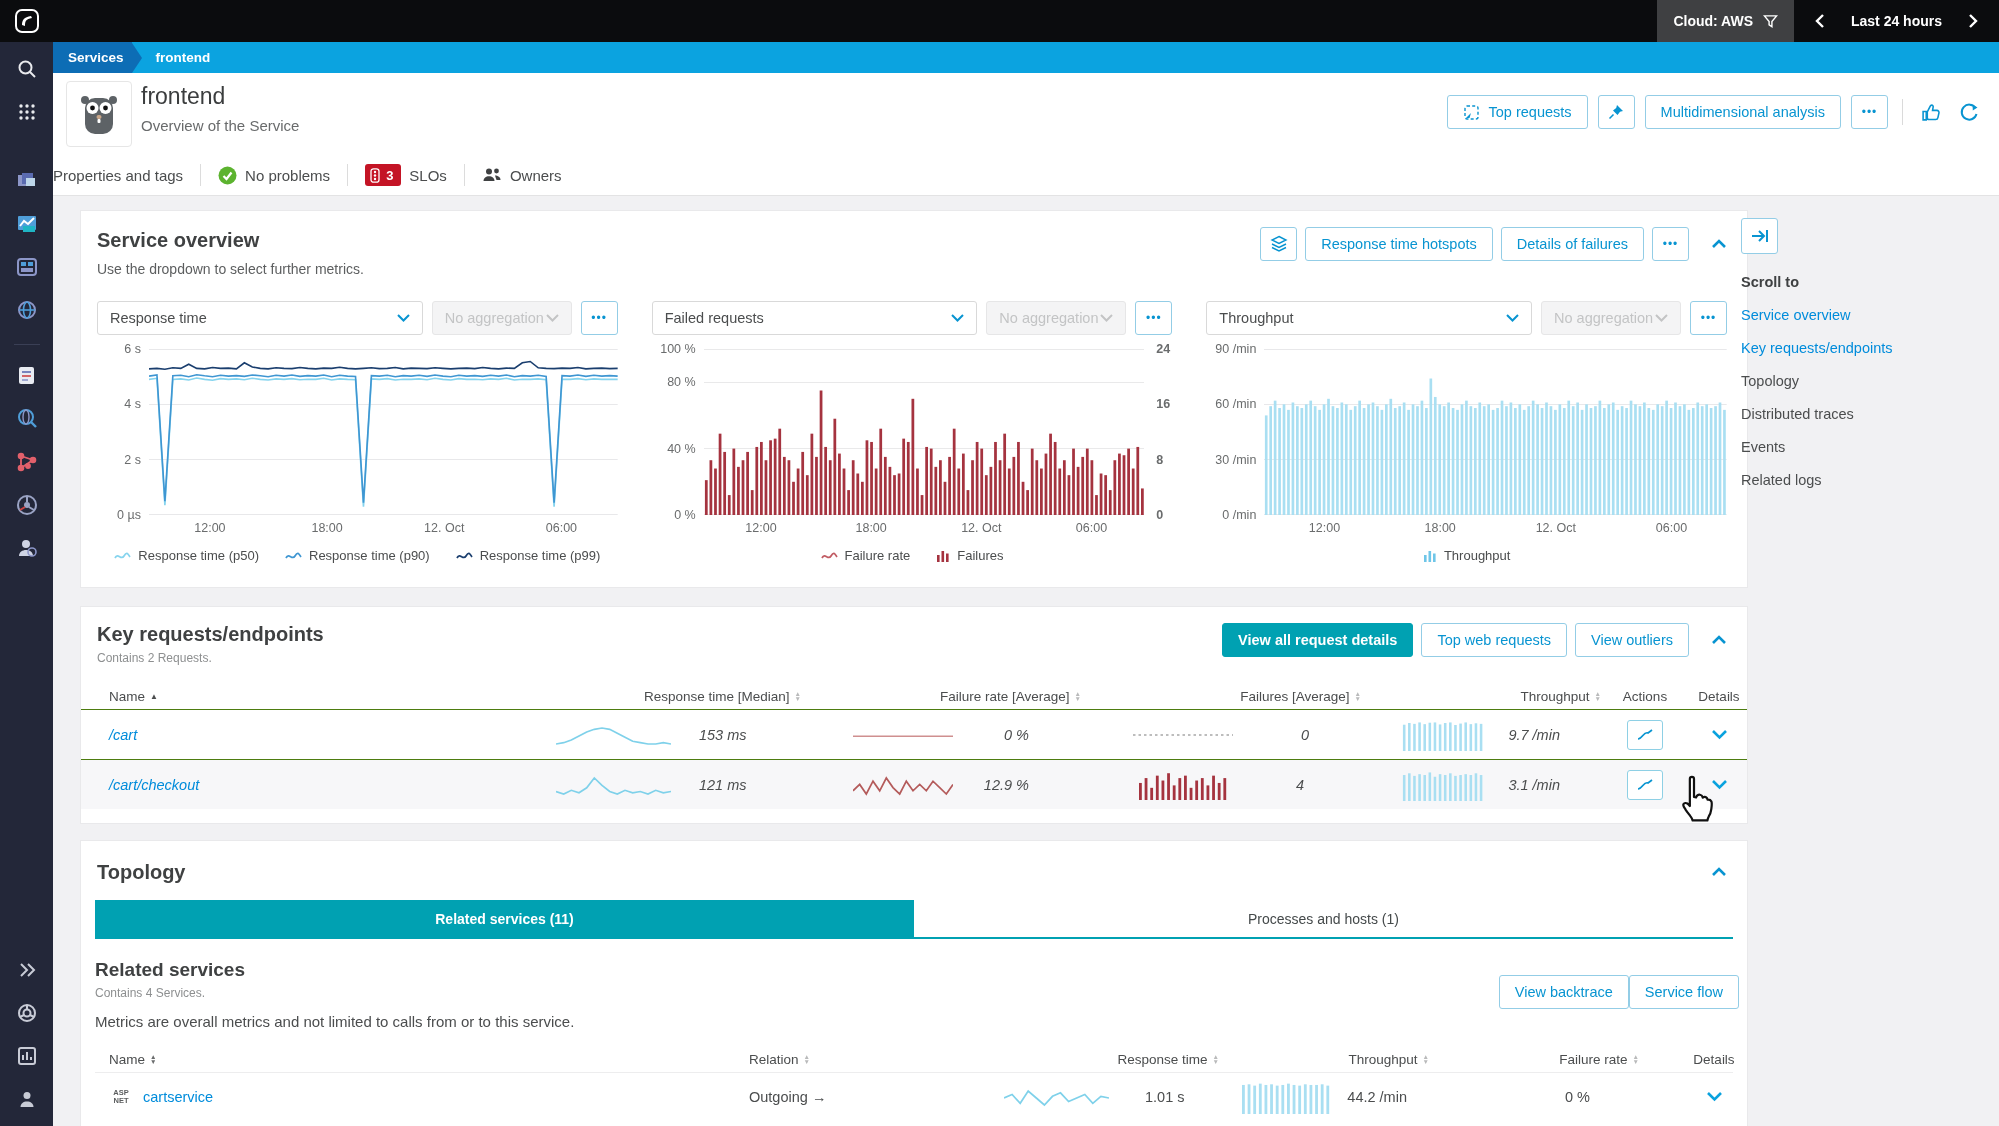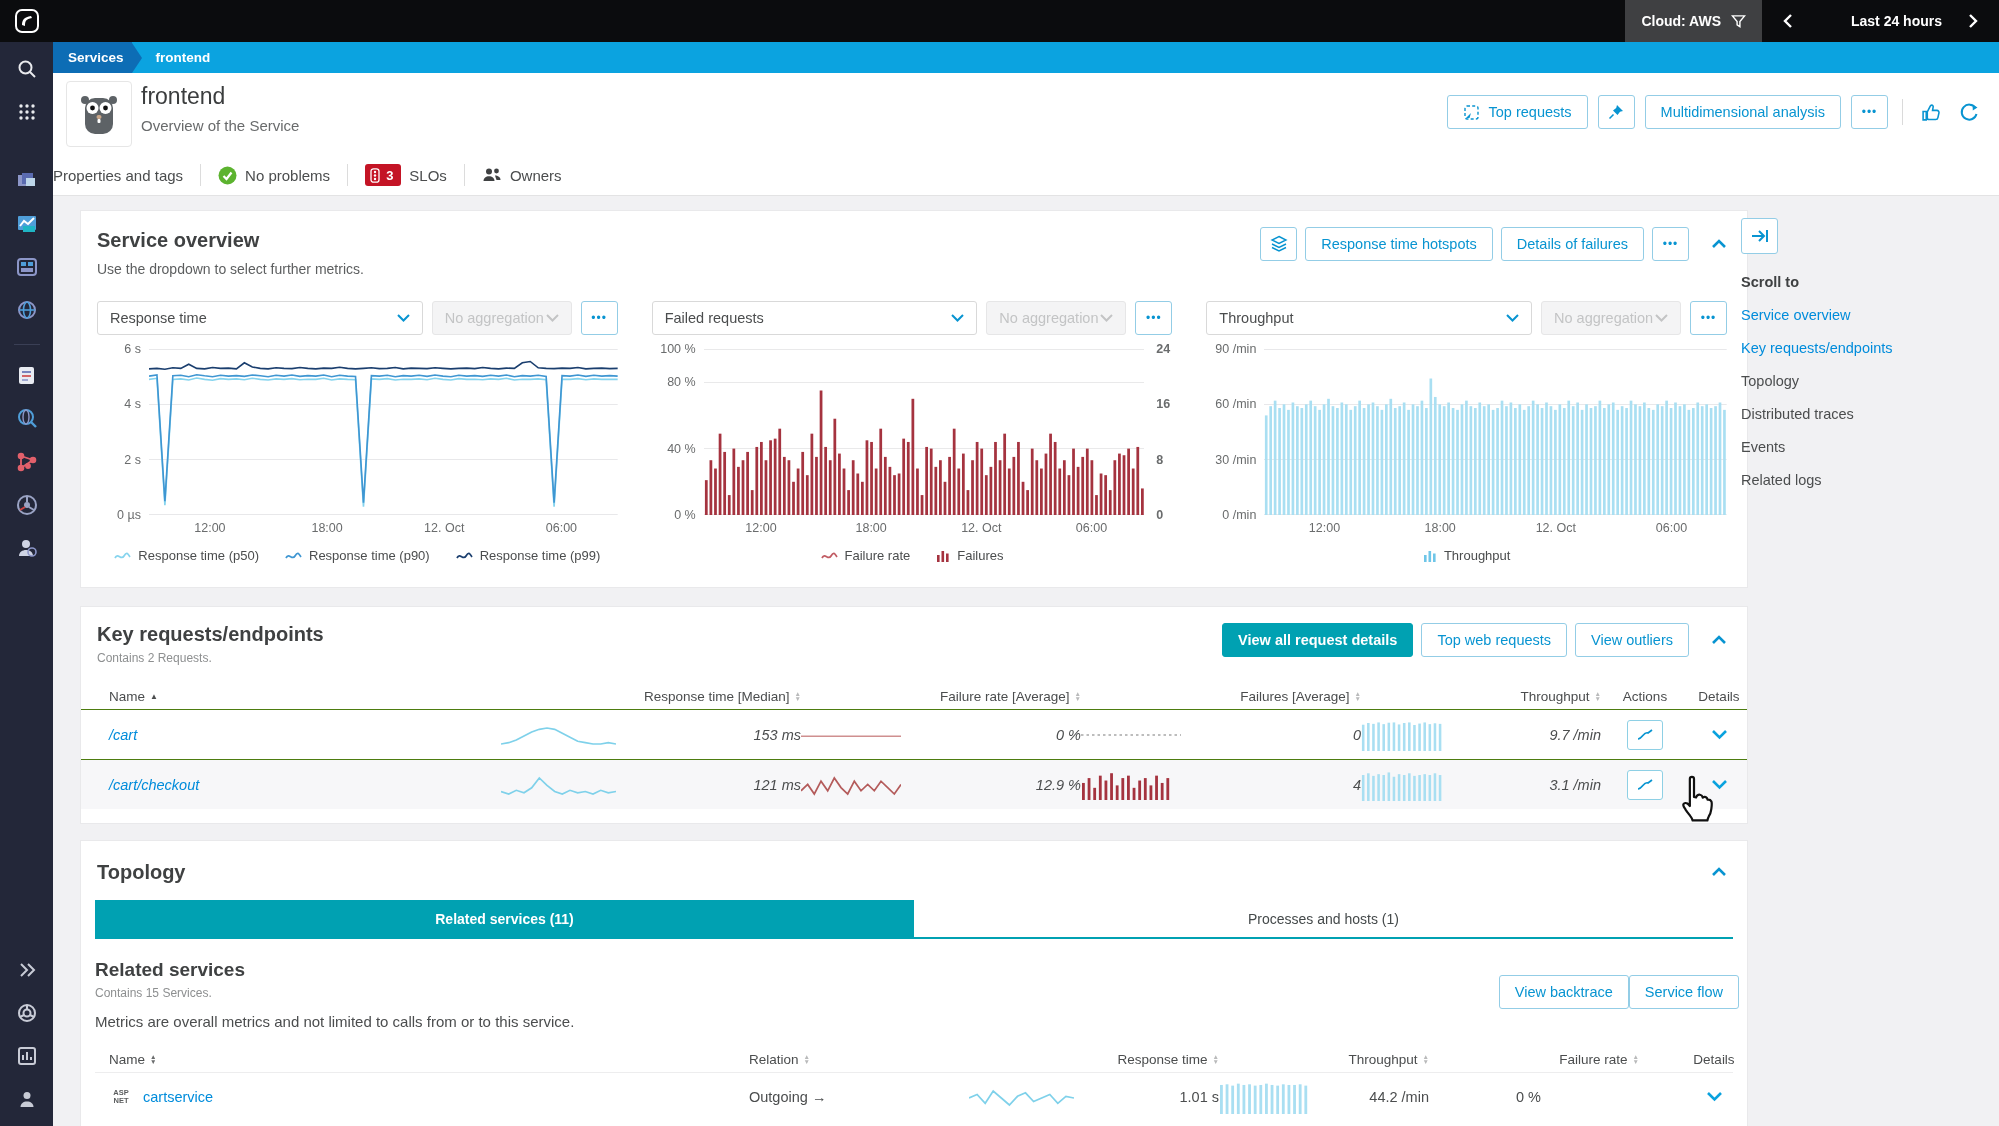--- a/index.html
+++ b/index.html
@@ -8,21 +8,21 @@
          font-family:"Liberation Sans", sans-serif; color:#4b4d4e; }
 
   
   .topbar { position:absolute; left:0; top:0; width:1999px; height:42px; background:#0b0c0e;
             display:flex; align-items:center; z-index:30; }
   .logo-slot { width:53px; display:flex; justify-content:center; }
   .topbar-right { margin-left:auto; display:flex; align-items:center; height:100%; }
   .filter-chip { background:#3f4042; color:#fff; height:100%; display:flex; align-items:center;
                  gap:10px; padding:0 16px; font-size:14px; font-weight:bold; cursor:pointer; }
   .time-ctrl { display:flex; align-items:center; gap:26px; padding:0 20px; color:#fff; }
-  .time-label { font-size:14px; font-weight:bold; color:#fff;margin-left:32px; }
+  .time-label { font-size:14px; font-weight:bold; color:#fff; }
 
   
   .sidebar { position:absolute; left:0; top:42px; bottom:0; width:53px; background:#232739;
              display:flex; flex-direction:column; align-items:center; padding:14px 0 10px; z-index:25; }
   .side-icon { width:26px; height:26px; margin-bottom:17px; display:flex; align-items:center;
                justify-content:center; cursor:pointer; }
   .side-divider { width:26px; height:1px; background:#3a3f55; margin:4px 0 18px; }
   .side-bottom { margin-top:auto; display:flex; flex-direction:column; align-items:center; }
 
   
@@ -95,21 +95,21 @@
   #card-requests { top:606px; height:218px; padding:16px 0 0 0; }
   #card-requests .card-top { padding:0 20px 0 16px; position:relative; }
   .kr-grid { display:grid; grid-template-columns:392px 300px 280px 280px 240px 88px 60px;
              padding-left:28px; align-items:center; }
   .kr-head { margin-top:18px; height:26px; font-size:13.5px; color:#4b4d4e; }
   .kr-head .h { display:flex; align-items:center; gap:5px; }
   .kr-head .h.r { justify-content:flex-end; }
   .kr-head .h.c { justify-content:center; }
   .kr-row { height:50px; border-top:1px solid #4d7c0f; font-size:14.5px;font-style:italic; }
   .kr-row.alt { background:#f7f7f9; }
-  .metric-cell { display:flex; justify-content:space-between; align-items:center; gap:14px; }
+  .metric-cell { display:flex; justify-content:center; align-items:center; gap:14px; }
   .metric-val { min-width:62px; text-align:right; color:#4b4d4e; }
   .blue-link { color:#008cdb; cursor:pointer; text-decoration:none; font-size:14.5px; }
   .sort { display:inline-flex; flex-direction:column; font-size:6.5px; line-height:5.5px; color:#b9babb; }
   .action-btn { width:36px; height:30px; border:1px solid #8ed0e5; border-radius:3px; background:#fff;
                 display:inline-flex; align-items:center; justify-content:center; cursor:pointer; }
   .cell-center { display:flex; justify-content:center; align-items:center; }
 
   
   #card-topology { top:840px; height:320px; padding:20px 0 0 0; }
   #card-topology .card-top { padding:0 20px 0 16px; position:relative; }
@@ -1004,21 +1004,21 @@
           </svg>
       </div>
     </div>
   </div>
   <div class="topo-tabs">
     <div class="topo-tab active">Related services (11)</div>
     <div class="topo-tab">Processes and hosts (1)</div>
   </div>
   <div class="topo-body">
     <h3>Related services</h3>
-    <div class="tiny-sub">Contains 15 Services.</div>
+    <div class="tiny-sub">Contains 4 Services.</div>
     <div class="topo-btns">
       <button class="btn">
         <span>View backtrace</span>
       </button>
       <button class="btn">
         <span>Service flow</span>
       </button>
     </div>
     <div class="topo-note">Metrics are overall metrics and not limited to calls from or to this service.</div>
 

